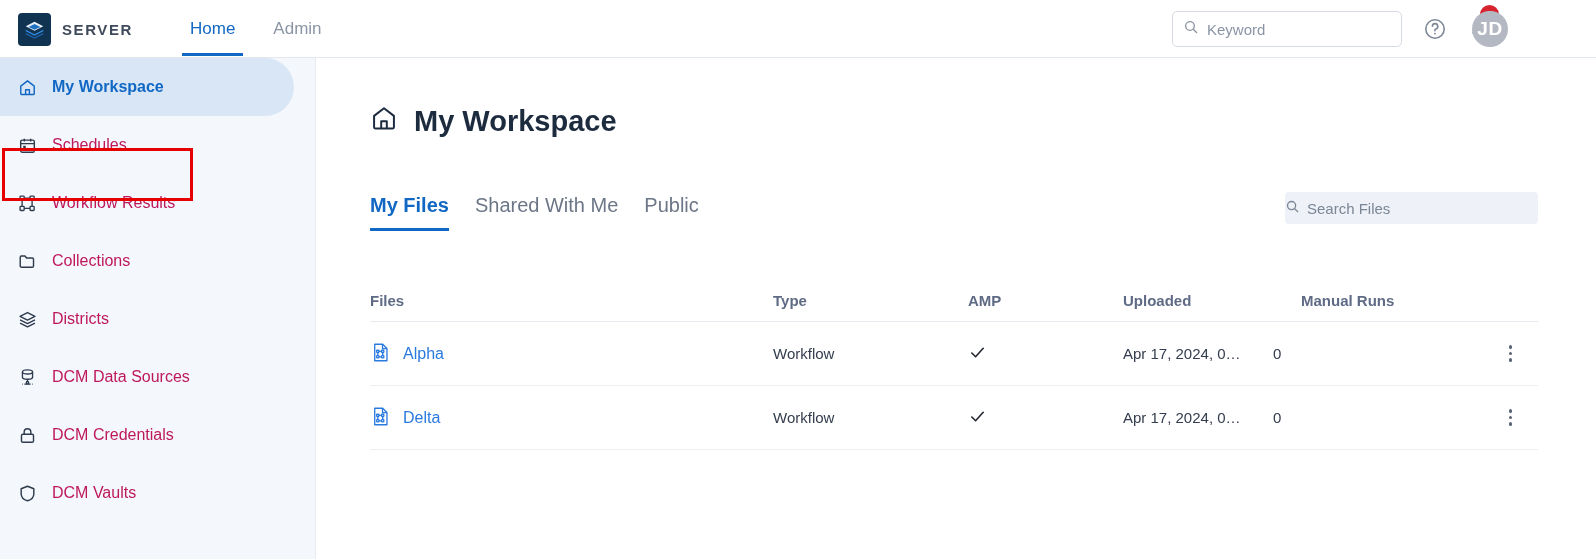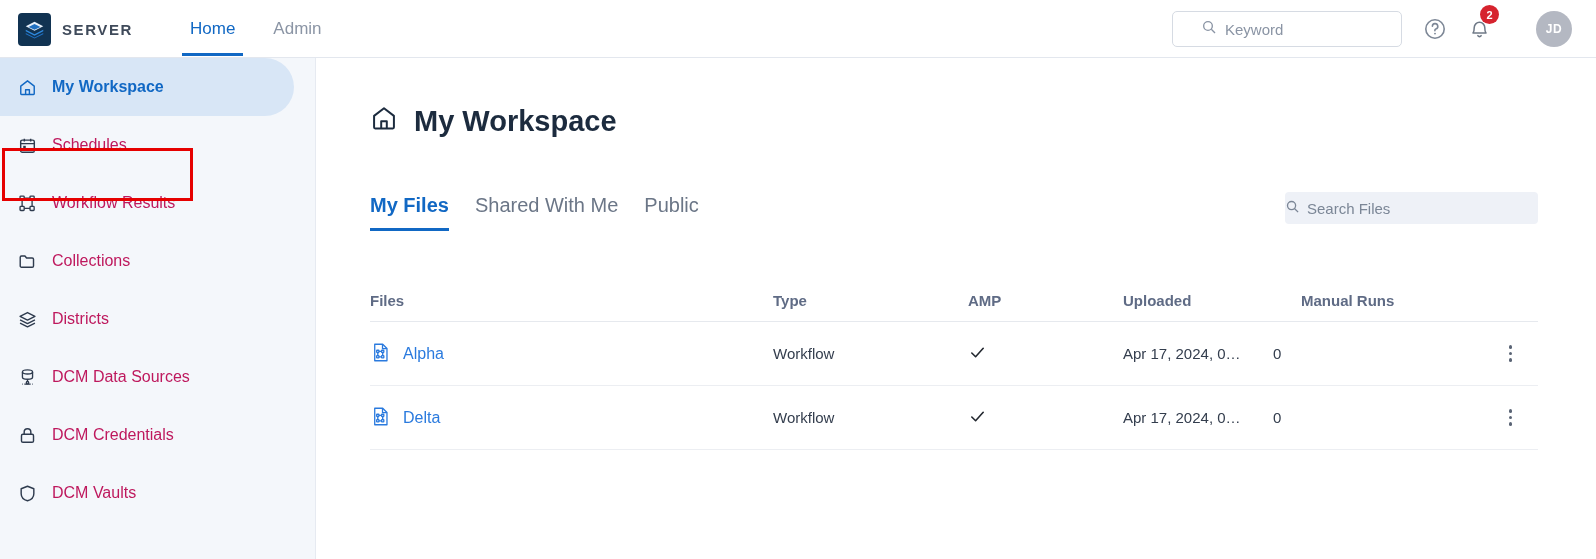--- a/index.html
+++ b/index.html
@@ -33,44 +33,44 @@
   }
   .nav-item.active { color: #1168c4; font-weight: 400; }
   .nav-item.active::after {
     content: ""; position: absolute; left: 0; right: 0; bottom: 2px;
     height: 3px; background: #1168c4;
   }
 
   .kw-search {
     position: absolute; left: 1172px; top: 11px; width: 230px; height: 36px;
     border: 1px solid #d6dbe3; border-radius: 5px; background: #fff;
-    display: flex; align-items: center; padding-left: 28px; gap: 8px;
+    display: flex; align-items: center; padding-left: 10px; gap: 8px;
   }
   .kw-search input {
     border: none; outline: none; font-size: 15px; color: #6b7687;
     font-family: "Liberation Sans", sans-serif; width: 180px; background: transparent;
   }
   .kw-search input::placeholder { color: #8a94a4; }
 
   .icon-btn {
     position: absolute; top: 14px; width: 30px; height: 30px;
     display: flex; align-items: center; justify-content: center; cursor: pointer;
   }
   .help-btn { left: 1420px; }
   .bell-btn { left: 1464px; }
   .badge {
     position: absolute; left: 1480px; top: 5px;
     min-width: 19px; height: 19px; border-radius: 10px; background: #d6232e;
     color: #fff; font-size: 11px; font-weight: 700;
     display: flex; align-items: center; justify-content: center; padding: 0 5px;
   }
   .avatar {
-    position: absolute; left: 1536px; top: 11px; width: 36px; height: 36px;
+    position: absolute; left: 1472px; top: 11px; width: 36px; height: 36px;
     border-radius: 50%; background: #b4b8c2; color: #fff;
-    font-size: 12px; font-weight: 700; letter-spacing: .5px;
+    font-size: 19px; font-weight: 700; letter-spacing: .5px;
     display: flex; align-items: center; justify-content: center; cursor: pointer;
   }
 
   
   .sidebar {
     position: absolute; left: 0; top: 58px; width: 316px; height: 501px;
     background: #f4f7fb; border-right: 1px solid #e6eaf1;
   }
   .side-item {
     position: relative; height: 58px; display: flex; align-items: center;

